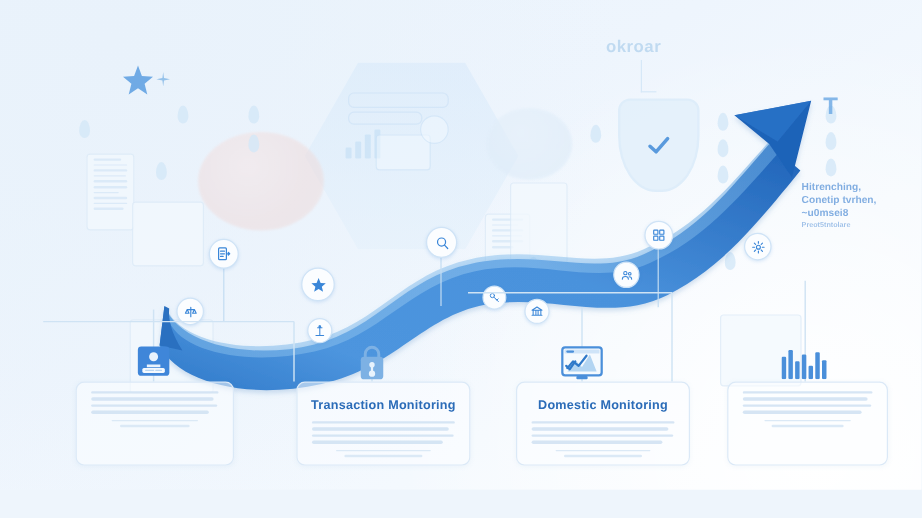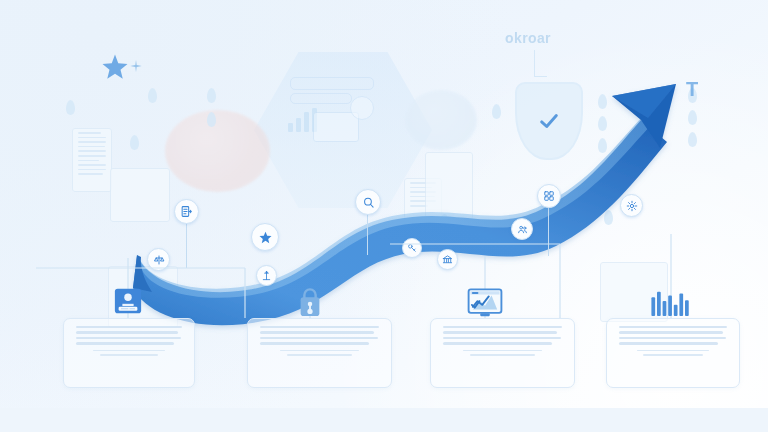--- a/index.html
+++ b/index.html
@@ -288,20 +288,26 @@
         </svg>
       </div>
       <div class="badge" style="left: 620px; top: 194px; width: 21px; height: 21px;">
         <svg width="12" height="12" viewBox="0 0 24 24" fill="none" stroke="#3a86d8" stroke-width="1.9" stroke-linecap="round" stroke-linejoin="round">
           <circle cx="12" cy="12" r="3.3"></circle>
           <path d="M12 2.5v3M12 18.5v3M2.5 12h3M18.5 12h3M5.2 5.2l2.1 2.1M16.7 16.7l2.1 2.1M18.8 5.2l-2.1 2.1M7.3 16.7l-2.1 2.1"></path>
         </svg>
       </div>
     </div>
 
+  <div class="bg side-txt" style="left:668px;top:150px;font-size:8.5px;line-height:11px;font-weight:700;">
+    <span>Hitrenching,</span>
+    <span>Conetip tvrhen,</span>
+    <span>~u0msei8</span>
+    <span style="font-size:6px;opacity:.45;">Preot5tntolare</span>
+  </div>
 
   <svg width="768" height="432" style="position:absolute;left:0;top:0;pointer-events:none;">
     <g stroke="#cfe3f4" stroke-width="1.2" fill="none">
       <path d="M128,258 L128,318"></path>
       <path d="M310,300 L310,318"></path>
       <path d="M485,256 L485,318"></path>
       <path d="M671,234 L671,318"></path>
       <path d="M36,268 L245,268"></path>
       <path d="M245,268 L245,318"></path>
       <path d="M390,244 L560,244"></path>
@@ -334,20 +340,21 @@
       <div class="card-icon" style="left: 310px; top: 286px;">
         <svg width="30" height="32" viewBox="0 0 32 34">
         <path d="M10 13V9.5a6 6 0 0112 0V13" fill="none" stroke="#7db1e4" stroke-width="2.6"></path>
         <rect x="6" y="12" width="20" height="20" rx="3" fill="#7db1e4"></rect>
         <circle cx="16" cy="19" r="2.4" fill="#e8f3fd"></circle>
         <path d="M16 21.2v3.2" stroke="#e8f3fd" stroke-width="2" stroke-linecap="round"></path>
         <circle cx="16" cy="27" r="2.8" fill="#e8f3fd"></circle>
       </svg>
       </div>
       <div class="card" style="left: 247px; top: 318px; width: 143px; height: 68px;">
+        <div class="card-title">Transaction Monitoring</div>
      <div class="card-body">
        <div class="tl s1"></div>
           <div class="tl s2"></div>
           <div class="tl s3"></div>
           <div class="tl s4"></div>
      </div>
      <div class="card-foot">
        <div class="tl"></div>
           <div class="tl" style="width:82%;margin-left:9%"></div>
      </div>
@@ -357,20 +364,21 @@
         <rect x="1.5" y="1.5" width="35" height="25" rx="2.5" fill="#f5fafe" stroke="#4a8fda" stroke-width="2"></rect>
         <rect x="3.5" y="3.5" width="31" height="3.5" fill="#cfe4f8"></rect>
         <rect x="5" y="4.3" width="7" height="2" rx="1" fill="#4a8fda"></rect>
         <path d="M6 23 L13 13 L19 19 L26 8 L32 23 Z" fill="#9cc8ee" opacity=".75"></path>
         <path d="M6 20 L11 14 L16 18 L23 9" fill="none" stroke="#2f79c9" stroke-width="2" stroke-linecap="round" stroke-linejoin="round"></path>
         <path d="M5 18 L8 21 L13 14" fill="none" stroke="#2f79c9" stroke-width="2" stroke-linecap="round" stroke-linejoin="round"></path>
         <rect x="14" y="27" width="10" height="3" rx="1" fill="#4a8fda"></rect>
       </svg>
       </div>
       <div class="card" style="left: 430px; top: 318px; width: 143px; height: 68px;">
+        <div class="card-title">Domestic Monitoring</div>
      <div class="card-body">
        <div class="tl s1"></div>
           <div class="tl s2"></div>
           <div class="tl s3"></div>
           <div class="tl s4"></div>
      </div>
      <div class="card-foot">
        <div class="tl"></div>
           <div class="tl" style="width:82%;margin-left:9%"></div>
      </div>

